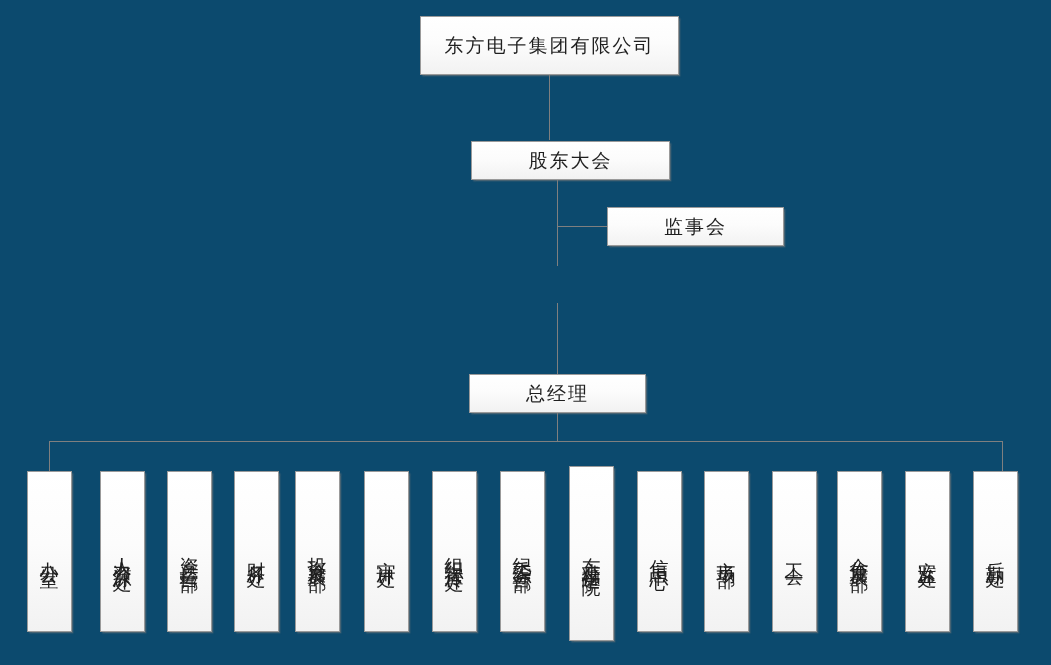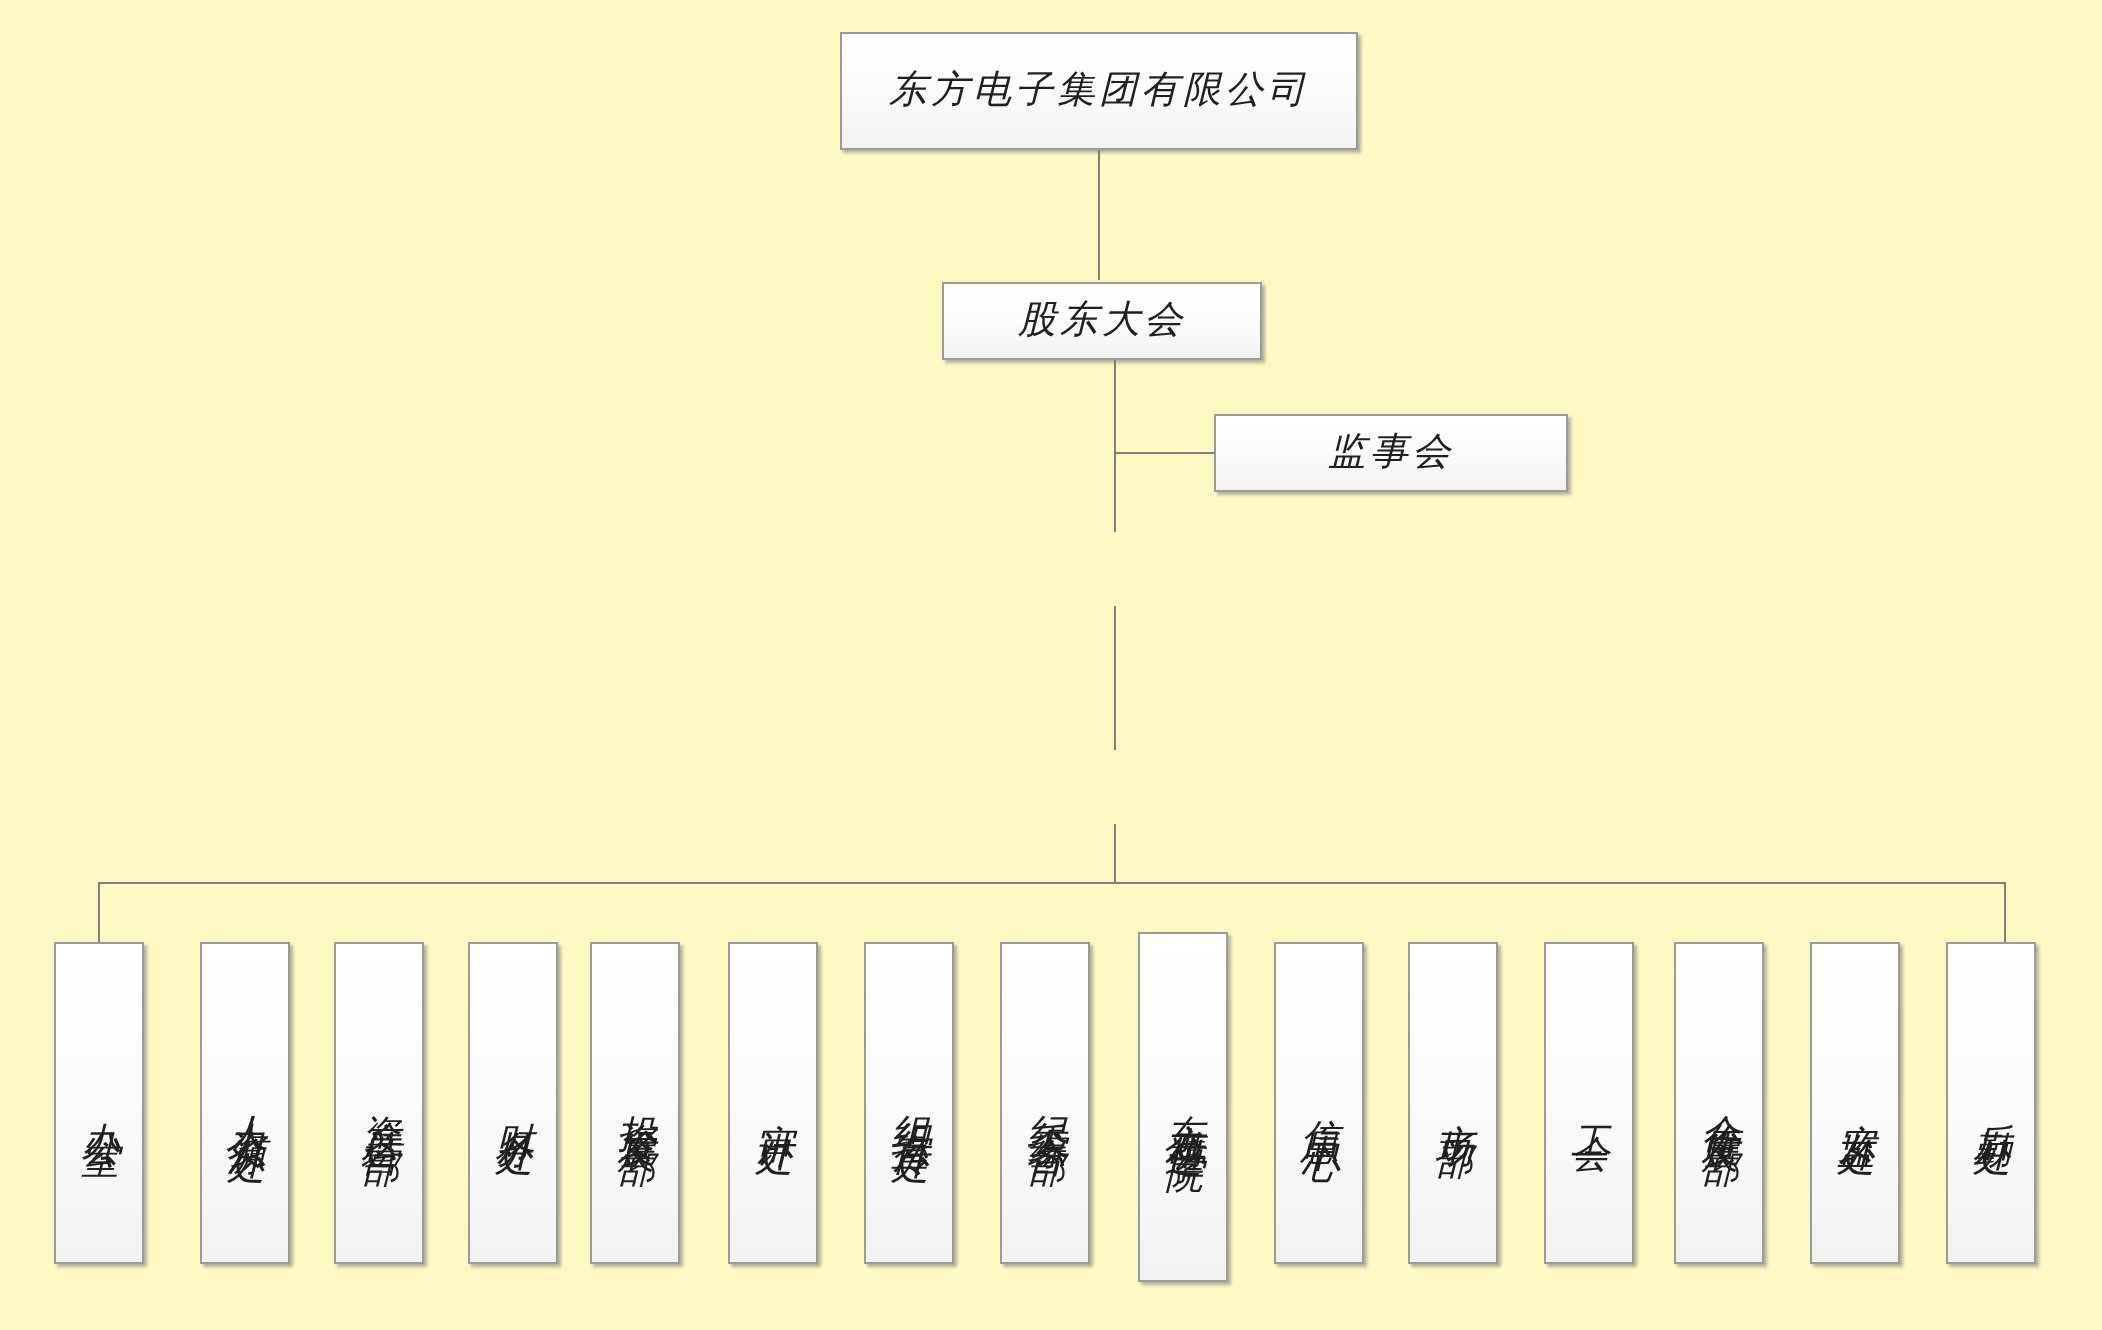--- a/index.html
+++ b/index.html
@@ -9,23 +9,22 @@
     background: #ffffff;
   }
   body {
     font-family: "DejaVu Serif", "Liberation Serif", serif;
     color: #2b2b2b;
   }
   #chart-root {
     position: relative;
     width: 1051px;
     height: 665px;
-    background: #fef9c3;
+    background: #0c4a6e;
     overflow: hidden;
-    font-style: italic;
   }
 
   
   .node {
     position: absolute;
     box-sizing: border-box;
     border: 1px solid #9a9a9a;
     background: linear-gradient(to bottom, #ffffff 0%, #fcfcfc 45%, #f2f2f2 100%);
     box-shadow: 1.5px 1.5px 1.5px rgba(120,120,120,0.55);
     display: flex;
@@ -84,29 +83,32 @@
 
   <div class="connector v" style="left:557px; top:412px; height:29px;"></div>
   <div class="connector h" style="left:49px; top:441px; width:953px;"></div>
   <div class="connector v" style="left:49px; top:441px; height:30px;"></div>
   <div class="connector v" style="left:1002px; top:441px; height:30px;"></div>
 
   <div class="node horiz" style="left:420px; top:16px; width:259px; height:59px;">
     <span class="label">东方电子集团有限公司</span>
   </div>
 
-  <div class="node horiz" style="left:471px; top:141px; width:160px; height:39px;">
+  <div class="node horiz" style="left:471px; top:141px; width:199px; height:39px;">
     <span class="label">股东大会</span>
   </div>
 
   <div class="node horiz" style="left:607px; top:207px; width:177px; height:39px;">
     <span class="label">监事会</span>
   </div>
 
 
+  <div class="node horiz" style="left:469px; top:374px; width:177px; height:39px;">
+    <span class="label">总经理</span>
+  </div>
 
   <div class="node vert" style="left:27px; top:471px; width:45px; height:161px;">
     <span class="label">办公室</span>
   </div>
 
   <div class="node vert" style="left:100px; top:471px; width:45px; height:161px;">
     <span class="label">人力资源处</span>
   </div>
 
   <div class="node vert" style="left:167px; top:471px; width:45px; height:161px;">

